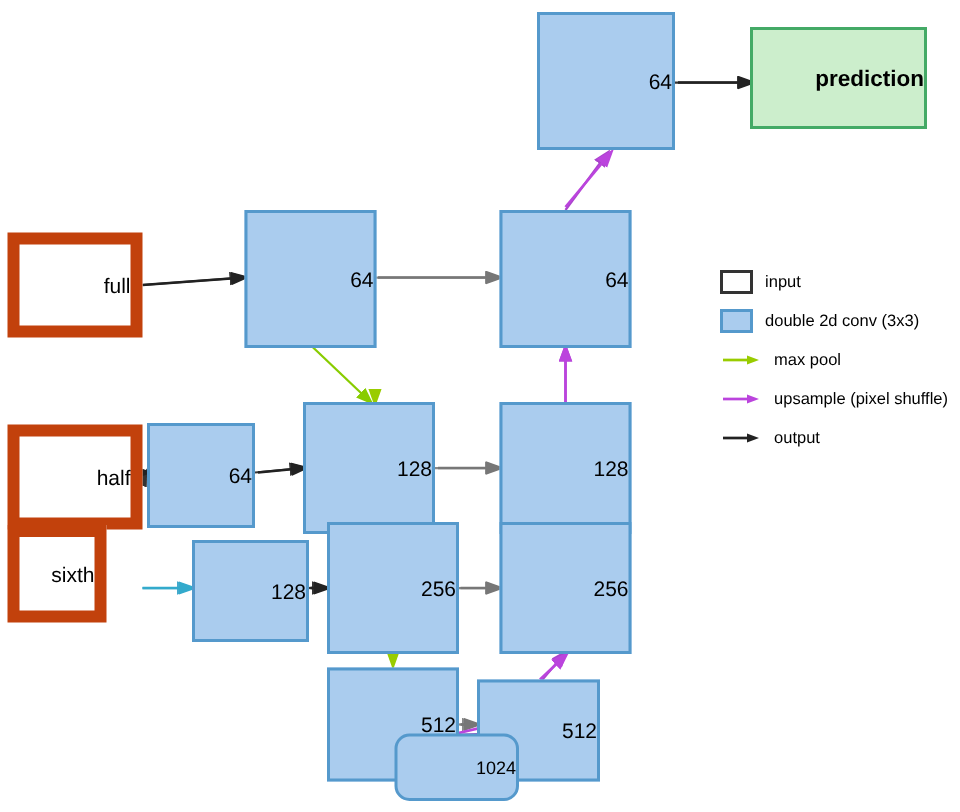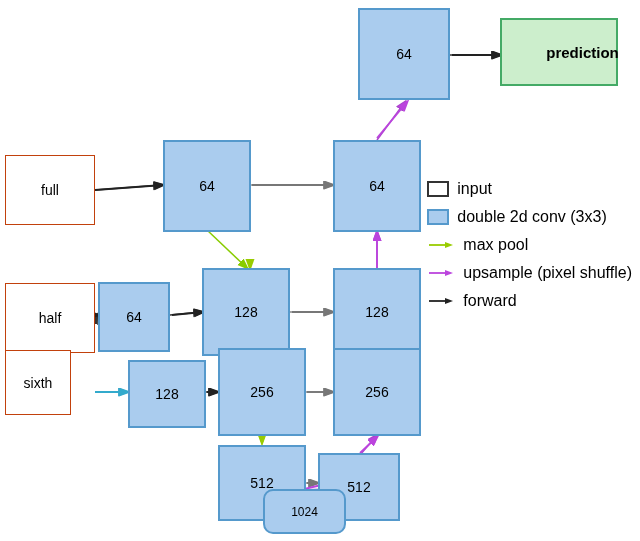--- a/index.html
+++ b/index.html
@@ -15,26 +15,26 @@
     .diagram {
       position: absolute;
       top: 0; left: 0;
       width: 640px;
       height: 541px;
     }
     .box {
       position: absolute;
       display: flex;
       align-items: center;
-      justify-content: center;
+      justify-content: flex-end;
       font-size: 14px;
       font-weight: 500;
     }
     .box-white {
-      border: 1px solid #c2410c;
+      border: 8px solid #c2410c;
       background: #fff;
     }
     .box-blue {
       border: 2px solid #5599cc;
       background: #aaccee;
     }
     .box-green {
       border: 2px solid #44aa66;
       background: #cceecc;
     }
@@ -50,21 +50,21 @@
       right: 8px;
       top: 180px;
       display: flex;
       flex-direction: column;
       gap: 10px;
     }
     .legend-item {
       display: flex;
       align-items: center;
       gap: 8px;
-      font-size: 16px;
+      font-size: 11px;
       white-space: nowrap;
     }
     .legend-box-white {
       width: 22px; height: 16px;
       border: 2px solid #333;
       background: #fff;
       flex-shrink: 0;
     }
     .legend-box-green {
       width: 22px; height: 16px;
@@ -303,16 +303,16 @@
     </div>
 
 
     <div class="legend-item">
       <div class="legend-arrow">
         <svg width="28" height="16">
             <line x1="2" y1="8" x2="20" y2="8" stroke="#222" stroke-width="1.8"></line>
             <polygon points="18,5 26,8 18,11" fill="#222"></polygon>
           </svg>
       </div>
-      <span>forward</span>
+      <span>output</span>
     </div>
   </div>
 </div>
 
 </body></html>

